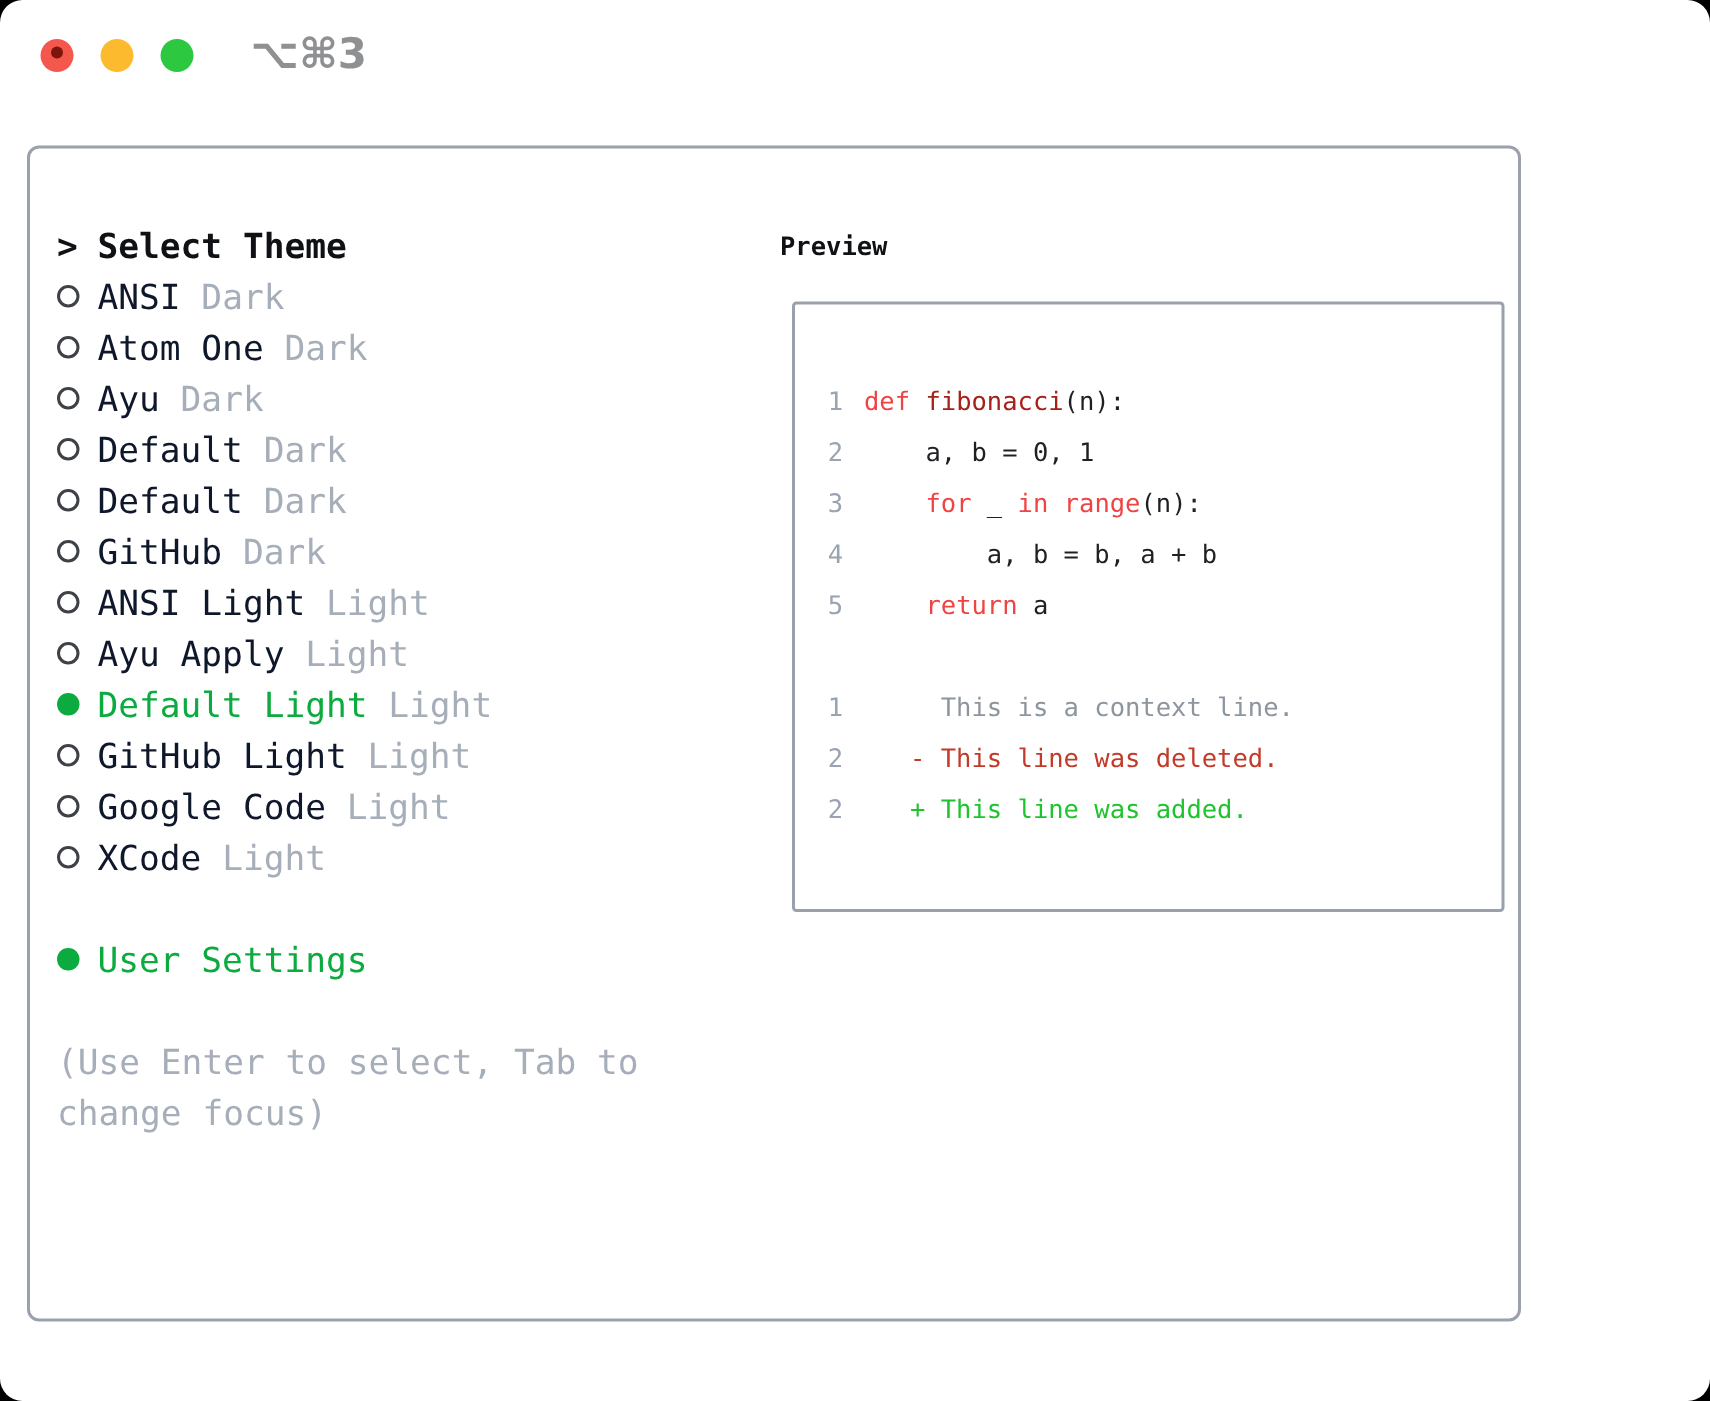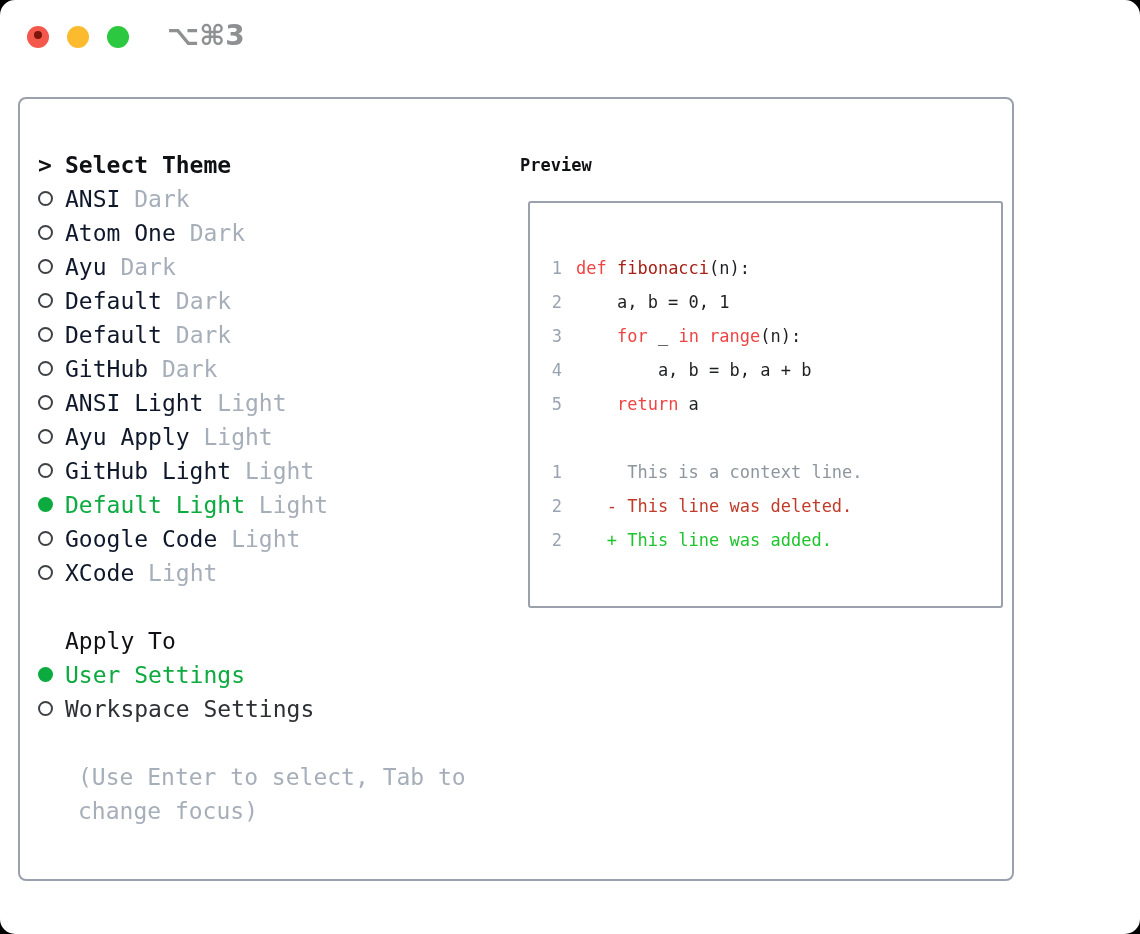--- a/index.html
+++ b/index.html
@@ -32,21 +32,21 @@
   .subheading{color:#101114;}
   .dot{display:inline-block;border-radius:50%;vertical-align:middle;margin-top:-4px;}
   .dot.ring{width:11px;height:11px;border:2px solid #3e4247;background:transparent;}
   .dot.filled{width:15px;height:15px;background:#0cab3f;}
   .opt-name{color:#0f172a;}
   .option.selected .opt-name{color:#0cab3f;}
   .opt-suffix{color:#a6aeba;}
   .apply-label{color:#2c2f34;}
   .apply-option.selected .apply-label{color:#0cab3f;}
   .spacer{height:34px;}
-  .hint{width:436px;color:#a6aeba;line-height:34px;white-space:normal;margin-left:40px;}
+  .hint{width:436px;color:#a6aeba;line-height:34px;white-space:normal;}
   
   .right-col{position:absolute;left:500px;top:49px;font-size:17px;}
   .preview-heading{height:34px;line-height:34px;font-weight:bold;color:#101114;}
   .preview-box{
     margin-top:19px;margin-left:8px;width:475px;height:407px;box-sizing:border-box;
     border:2px solid #9aa1ad;border-radius:3px;background:#fff;
     padding:48px 0 0 18px;overflow:hidden;
   }
   .crow{height:34px;line-height:34px;white-space:pre;}
   .lnum{display:inline-block;width:14px;text-align:right;margin-right:14px;color:#9aa3b1;}
@@ -82,35 +82,31 @@
 
       <div id="theme-list">
           <div class="row option"><span class="bullet-col"><span class="dot ring"></span></span><span class="opt-name">ANSI</span><span class="opt-suffix"> Dark</span></div>
           <div class="row option"><span class="bullet-col"><span class="dot ring"></span></span><span class="opt-name">Atom One</span><span class="opt-suffix"> Dark</span></div>
           <div class="row option"><span class="bullet-col"><span class="dot ring"></span></span><span class="opt-name">Ayu</span><span class="opt-suffix"> Dark</span></div>
           <div class="row option"><span class="bullet-col"><span class="dot ring"></span></span><span class="opt-name">Default</span><span class="opt-suffix"> Dark</span></div>
           <div class="row option"><span class="bullet-col"><span class="dot ring"></span></span><span class="opt-name">Default</span><span class="opt-suffix"> Dark</span></div>
           <div class="row option"><span class="bullet-col"><span class="dot ring"></span></span><span class="opt-name">GitHub</span><span class="opt-suffix"> Dark</span></div>
           <div class="row option"><span class="bullet-col"><span class="dot ring"></span></span><span class="opt-name">ANSI Light</span><span class="opt-suffix"> Light</span></div>
           <div class="row option"><span class="bullet-col"><span class="dot ring"></span></span><span class="opt-name">Ayu Apply</span><span class="opt-suffix"> Light</span></div>
+          <div class="row option selected"><span class="bullet-col"><span class="dot filled"></span></span><span class="opt-name">Default Light</span><span class="opt-suffix"> Light</span></div>
           <div class="row option"><span class="bullet-col"><span class="dot ring"></span></span><span class="opt-name">GitHub Light</span><span class="opt-suffix"> Light</span></div>
-          <div class="row option selected"><span class="bullet-col"><span class="dot filled"></span></span><span class="opt-name">Default Light</span><span class="opt-suffix"> Light</span></div>
           <div class="row option"><span class="bullet-col"><span class="dot ring"></span></span><span class="opt-name">Google Code</span><span class="opt-suffix"> Light</span></div>
           <div class="row option"><span class="bullet-col"><span class="dot ring"></span></span><span class="opt-name">XCode</span><span class="opt-suffix"> Light</span></div>
         </div>
 
       <div class="spacer"></div>
 
-      <div class="row">
-        <span class="bullet-col"></span><span class="subheading">Apply To</span>
-      </div>
 
       <div id="apply-list">
           <div class="row apply-option selected"><span class="bullet-col"><span class="dot filled"></span></span><span class="apply-label">User Settings</span></div>
-          <div class="row apply-option"><span class="bullet-col"><span class="dot ring"></span></span><span class="apply-label">Workspace Settings</span></div>
         </div>
 
       <div class="spacer"></div>
 
       <div class="hint">(Use Enter to select, Tab to change focus)</div>
     </div>
 
     <div class="right-col">
       <div class="preview-heading">Preview</div>
       <div class="preview-box">

